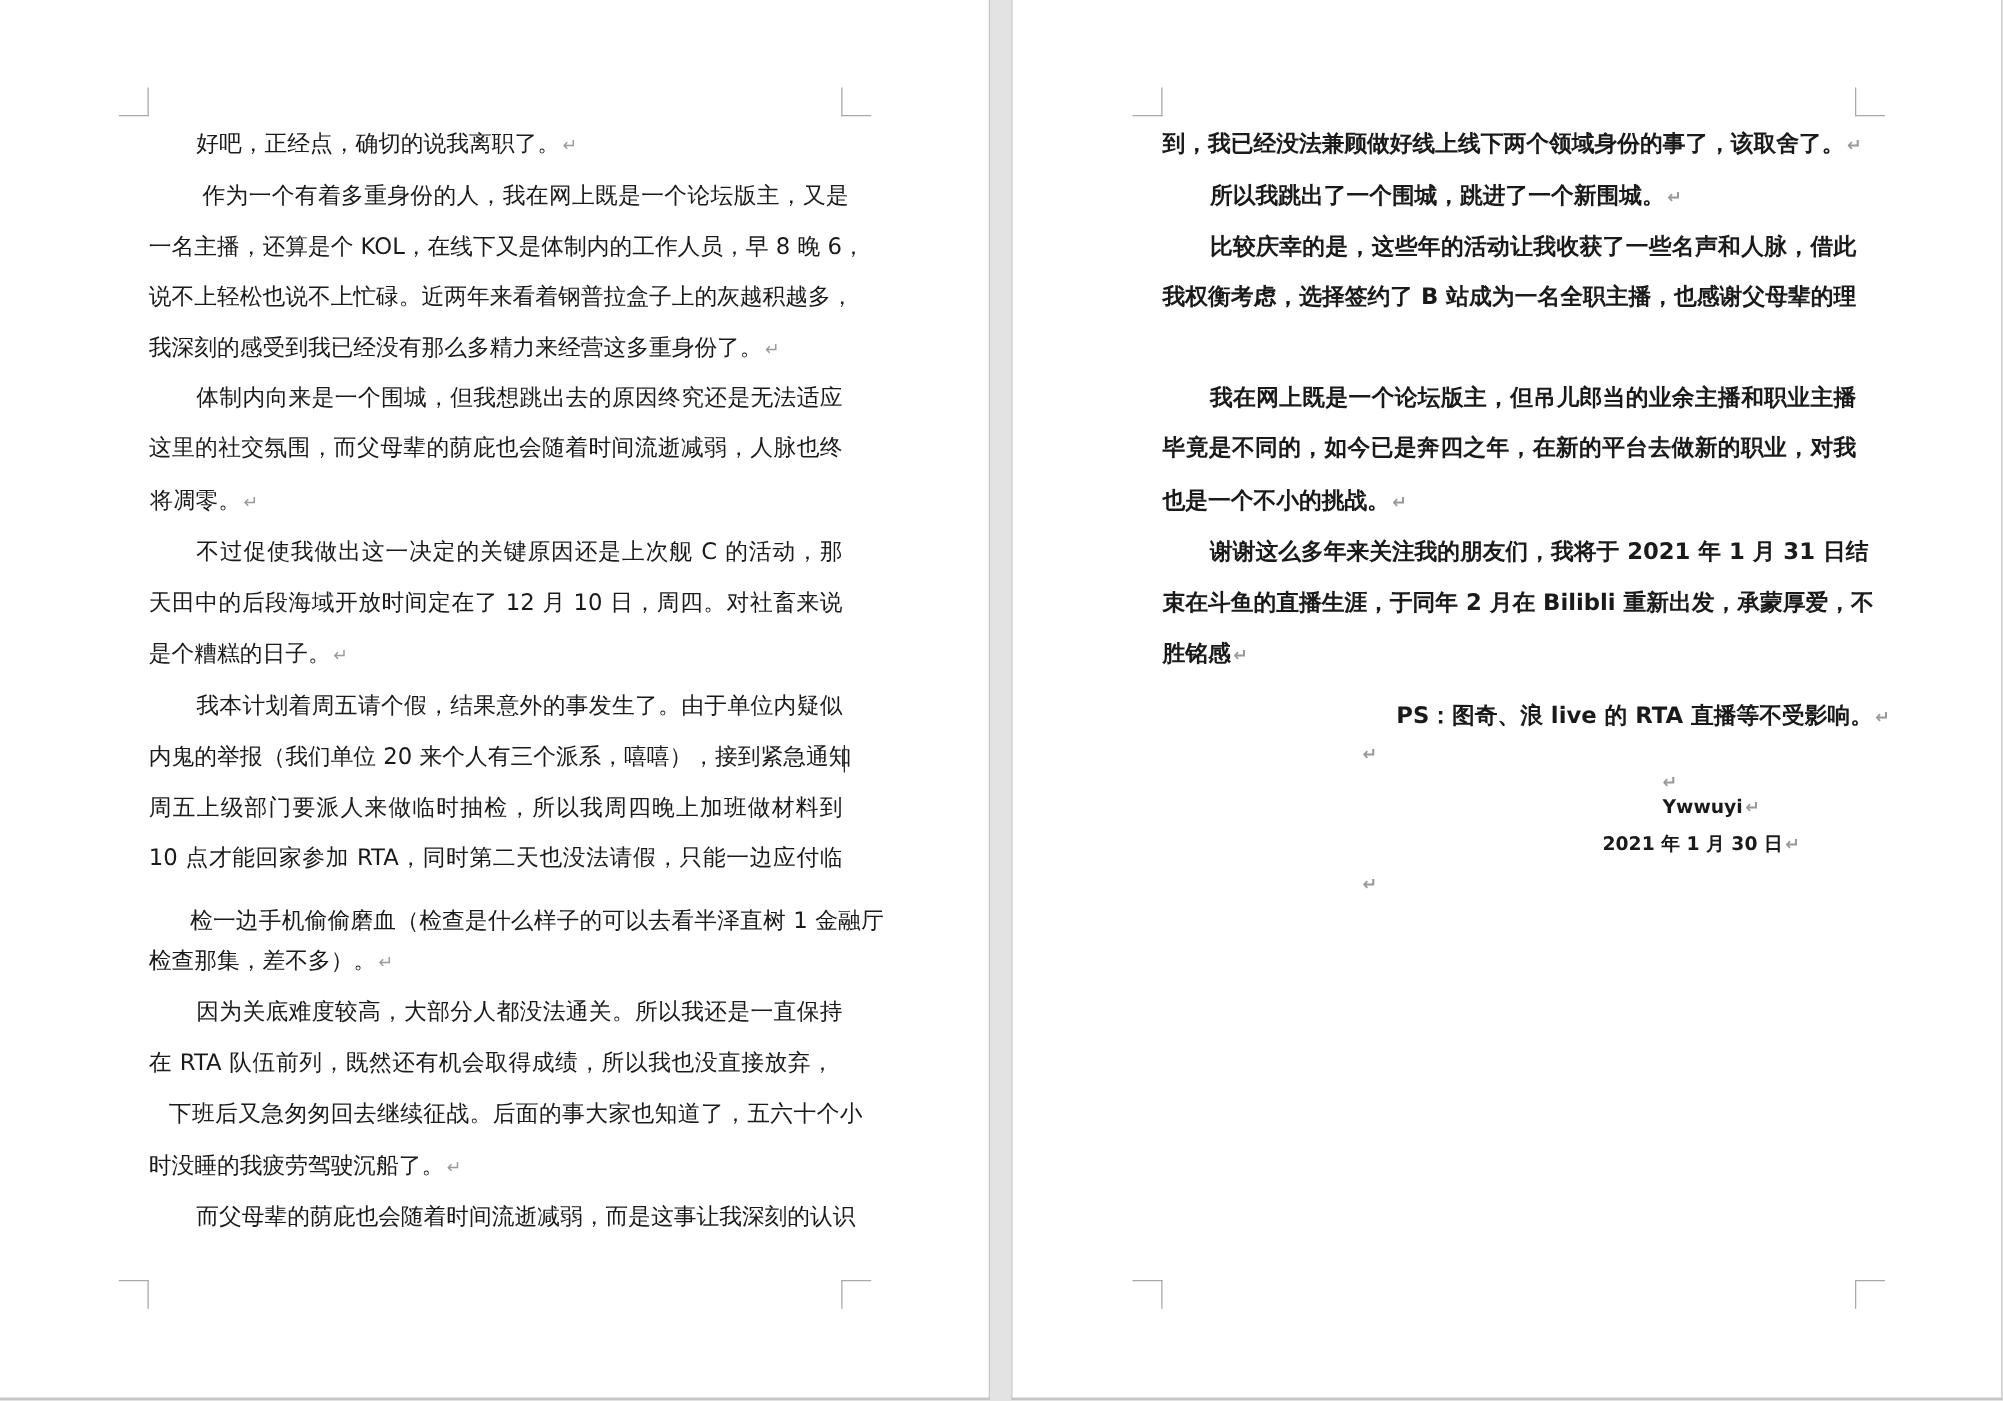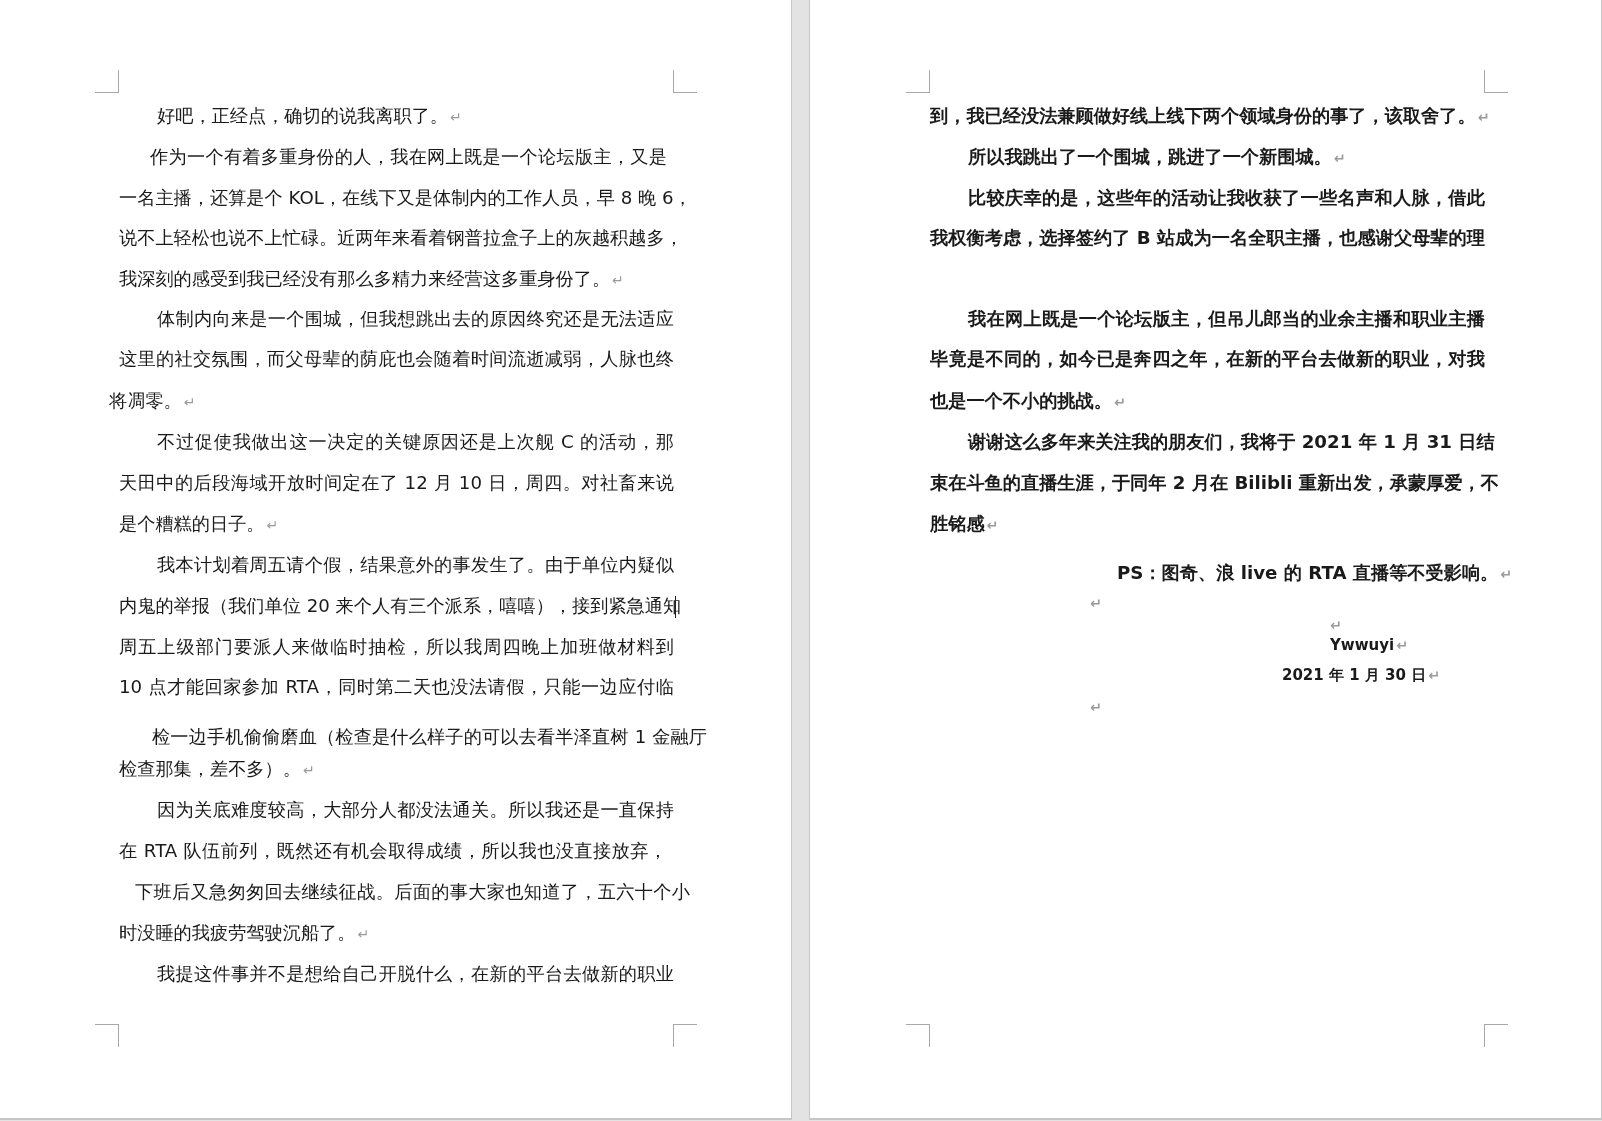--- a/index.html
+++ b/index.html
@@ -34,47 +34,47 @@
 <body>
 
 <div class="page" id="page-left">
   <div class="corner tl" style="left:95px; top:70px;"></div>
   <div class="corner tr" style="left:673px; top:70px;"></div>
   <div class="corner bl" style="left:95px; top:1024px;"></div>
   <div class="corner br" style="left:673px; top:1024px;"></div>
 
   <div class="line" style="left:157px; top:95px;"><span>好吧，正经点，确切的说我离职了。</span><span class="pm">↵</span></div>
 
-  <div class="line full" style="left:150px; top:136px; width:517px;">作为一个有着多重身份的人，我在网上既是一个论坛版主，又是</div>
+  <div class="line full" style="left:162px; top:136px; width:517px;">作为一个有着多重身份的人，我在网上既是一个论坛版主，又是</div>
   <div class="line full" style="left:119px; top:177px; width:555px;">一名主播，还算是个 KOL，在线下又是体制内的工作人员，早 8 晚 6，</div>
   <div class="line full" style="left:119px; top:217px; width:560px;">说不上轻松也说不上忙碌。近两年来看着钢普拉盒子上的灰越积越多，</div>
   <div class="line" style="left:119px; top:258px;"><span>我深刻的感受到我已经没有那么多精力来经营这多重身份了。</span><span class="pm">↵</span></div>
 
   <div class="line full" style="left:157px; top:298px; width:517px;">体制内向来是一个围城，但我想跳出去的原因终究还是无法适应</div>
   <div class="line full" style="left:119px; top:338px; width:555px;">这里的社交氛围，而父母辈的荫庇也会随着时间流逝减弱，人脉也终</div>
-  <div class="line" style="left:109px; top:380px;"><span>将凋零。</span><span class="pm">↵</span></div>
+  <div class="line" style="left:120px; top:380px;"><span>将凋零。</span><span class="pm">↵</span></div>
 
   <div class="line full" style="left:157px; top:421px; width:517px;">不过促使我做出这一决定的关键原因还是上次舰 C 的活动，那</div>
   <div class="line full" style="left:119px; top:462px; width:555px;">天田中的后段海域开放时间定在了 12 月 10 日，周四。对社畜来说</div>
   <div class="line" style="left:119px; top:503px;"><span>是个糟糕的日子。</span><span class="pm">↵</span></div>
 
   <div class="line full" style="left:157px; top:544px; width:517px;">我本计划着周五请个假，结果意外的事发生了。由于单位内疑似</div>
   <div class="line full" style="left:119px; top:585px; width:555px;">内鬼的举报（我们单位 20 来个人有三个派系，嘻嘻），接到紧急通知</div>
   <div class="caret" style="left:675px; top:596px;"></div>
   <div class="line full" style="left:119px; top:626px; width:555px;">周五上级部门要派人来做临时抽检，所以我周四晚上加班做材料到</div>
   <div class="line full" style="left:119px; top:666px; width:555px;">10 点才能回家参加 RTA，同时第二天也没法请假，只能一边应付临</div>
   <div class="line full" style="left:119px; top:716px; width:555px;margin-left:33px;">检一边手机偷偷磨血（检查是什么样子的可以去看半泽直树 1 金融厅</div>
   <div class="line" style="left:119px; top:748px;"><span>检查那集，差不多）。</span><span class="pm">↵</span></div>
 
   <div class="line full" style="left:157px; top:789px; width:517px;">因为关底难度较高，大部分人都没法通关。所以我还是一直保持</div>
   <div class="line full" style="left:119px; top:830px; width:548px;">在 RTA 队伍前列，既然还有机会取得成绩，所以我也没直接放弃，</div>
   <div class="line full" style="left:119px; top:871px; width:555px;margin-left:16px;">下班后又急匆匆回去继续征战。后面的事大家也知道了，五六十个小</div>
   <div class="line" style="left:119px; top:912px;"><span>时没睡的我疲劳驾驶沉船了。</span><span class="pm">↵</span></div>
 
-  <div class="line full" style="left:157px; top:953px; width:517px;">我提这件事并不是想给自己开脱什么，在新的平台去做新的职业</div>
+  <div class="line full" style="left:157px; top:953px; width:517px;">而父母辈的荫庇也会随着时间流逝减弱，而是这事让我深刻的认识</div>
 </div>
 
 <div class="page" id="page-right">
   <div class="corner tl" style="left:96px; top:70px;"></div>
   <div class="corner tr" style="left:674px; top:70px;"></div>
   <div class="corner bl" style="left:96px; top:1024px;"></div>
   <div class="corner br" style="left:674px; top:1024px;"></div>
 
   <div class="line" style="left:120px; top:95px; width:575px;"><span>到，我已经没法兼顾做好线上线下两个领域身份的事了，该取舍了。</span><span class="pm">↵</span></div>
 

